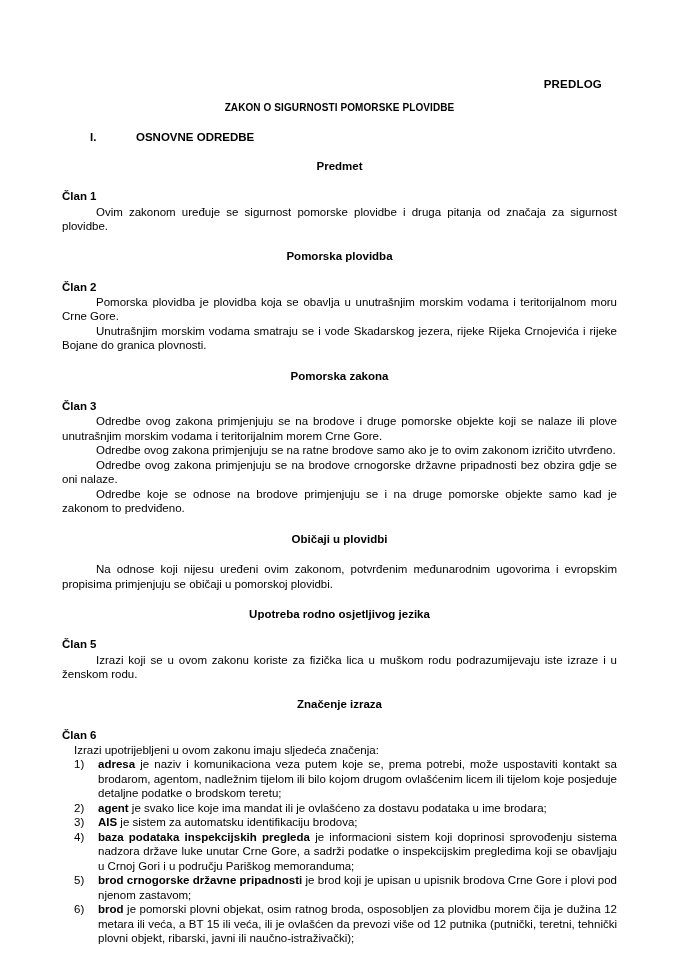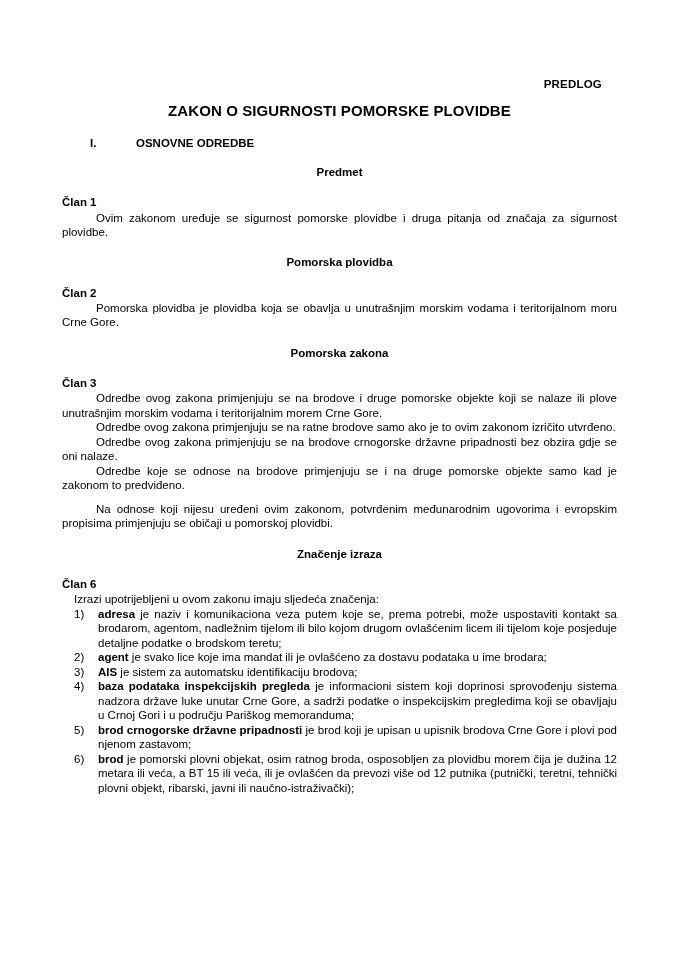--- a/index.html
+++ b/index.html
@@ -24,21 +24,21 @@
   .predlog {
     text-align: right;
     font-weight: bold;
     font-size: 11.5px;
     letter-spacing: 0.2px;
     margin: 0 15px 12px 0;
   }
   .doc-title {
     text-align: center;
     font-weight: bold;
-    font-size: 15px;
+    font-size: 10px;
     margin: 0 0 18px 0;
     letter-spacing: 0.1px;
   }
   .chapter {
     display: flex;
     font-weight: bold;
     font-size: 11.5px;
     margin: 0 0 10px 0;
     padding-left: 28px;
   }
@@ -121,35 +121,42 @@
   <div class="block">
     <div class="section-head">Predmet</div>
     <div class="article-no">Član 1</div>
     <p class="para">Ovim zakonom uređuje se sigurnost pomorske plovidbe i druga pitanja od značaja za sigurnost plovidbe.</p>
   </div>
 
   <div class="block gap-before">
     <div class="section-head">Pomorska plovidba</div>
     <div class="article-no">Član 2</div>
     <p class="para">Pomorska plovidba je plovidba koja se obavlja u unutrašnjim morskim vodama i teritorijalnom moru Crne Gore.</p>
+    <p class="para">Unutrašnjim morskim vodama smatraju se i vode Skadarskog jezera, rijeke Rijeka Crnojevića i rijeke Bojane do granica plovnosti.</p>
   </div>
 
   <div class="block gap-before">
     <div class="section-head">Pomorska zakona</div>
     <div class="article-no">Član 3</div>
     <p class="para">Odredbe ovog zakona primjenjuju se na brodove i druge pomorske objekte koji se nalaze ili plove unutrašnjim morskim vodama i teritorijalnim morem Crne Gore.</p>
     <p class="para">Odredbe ovog zakona primjenjuju se na ratne brodove samo ako je to ovim zakonom izričito utvrđeno.</p>
     <p class="para">Odredbe ovog zakona primjenjuju se na brodove crnogorske državne pripadnosti bez obzira gdje se oni nalaze.</p>
     <p class="para">Odredbe koje se odnose na brodove primjenjuju se i na druge pomorske objekte samo kad je zakonom to predviđeno.</p>
   </div>
 
   <div class="block gap-before">
+    <div class="section-head">Običaji u plovidbi</div>
     <p class="para">Na odnose koji nijesu uređeni ovim zakonom, potvrđenim međunarodnim ugovorima i evropskim propisima primjenjuju se običaji u pomorskoj plovidbi.</p>
   </div>
 
+  <div class="block gap-before">
+    <div class="section-head">Upotreba rodno osjetljivog jezika</div>
+    <div class="article-no">Član 5</div>
+    <p class="para">Izrazi koji se u ovom zakonu koriste za fizička lica u muškom rodu podrazumijevaju iste izraze i u ženskom rodu.</p>
+  </div>
 
   <div class="block gap-before">
     <div class="section-head">Značenje izraza</div>
     <div class="article-no">Član 6</div>
     <p class="intro-line">Izrazi upotrijebljeni u ovom zakonu imaju sljedeća značenja:</p>
     <ol class="defs">
       <li>
         <span class="marker">1)</span><b>adresa</b><span> je naziv i komunikaciona veza putem koje se, prema potrebi, može uspostaviti kontakt sa brodarom, agentom, nadležnim tijelom ili bilo kojom drugom ovlašćenim licem ili tijelom koje posjeduje detaljne podatke o brodskom teretu;</span>
       </li>
       <li>

